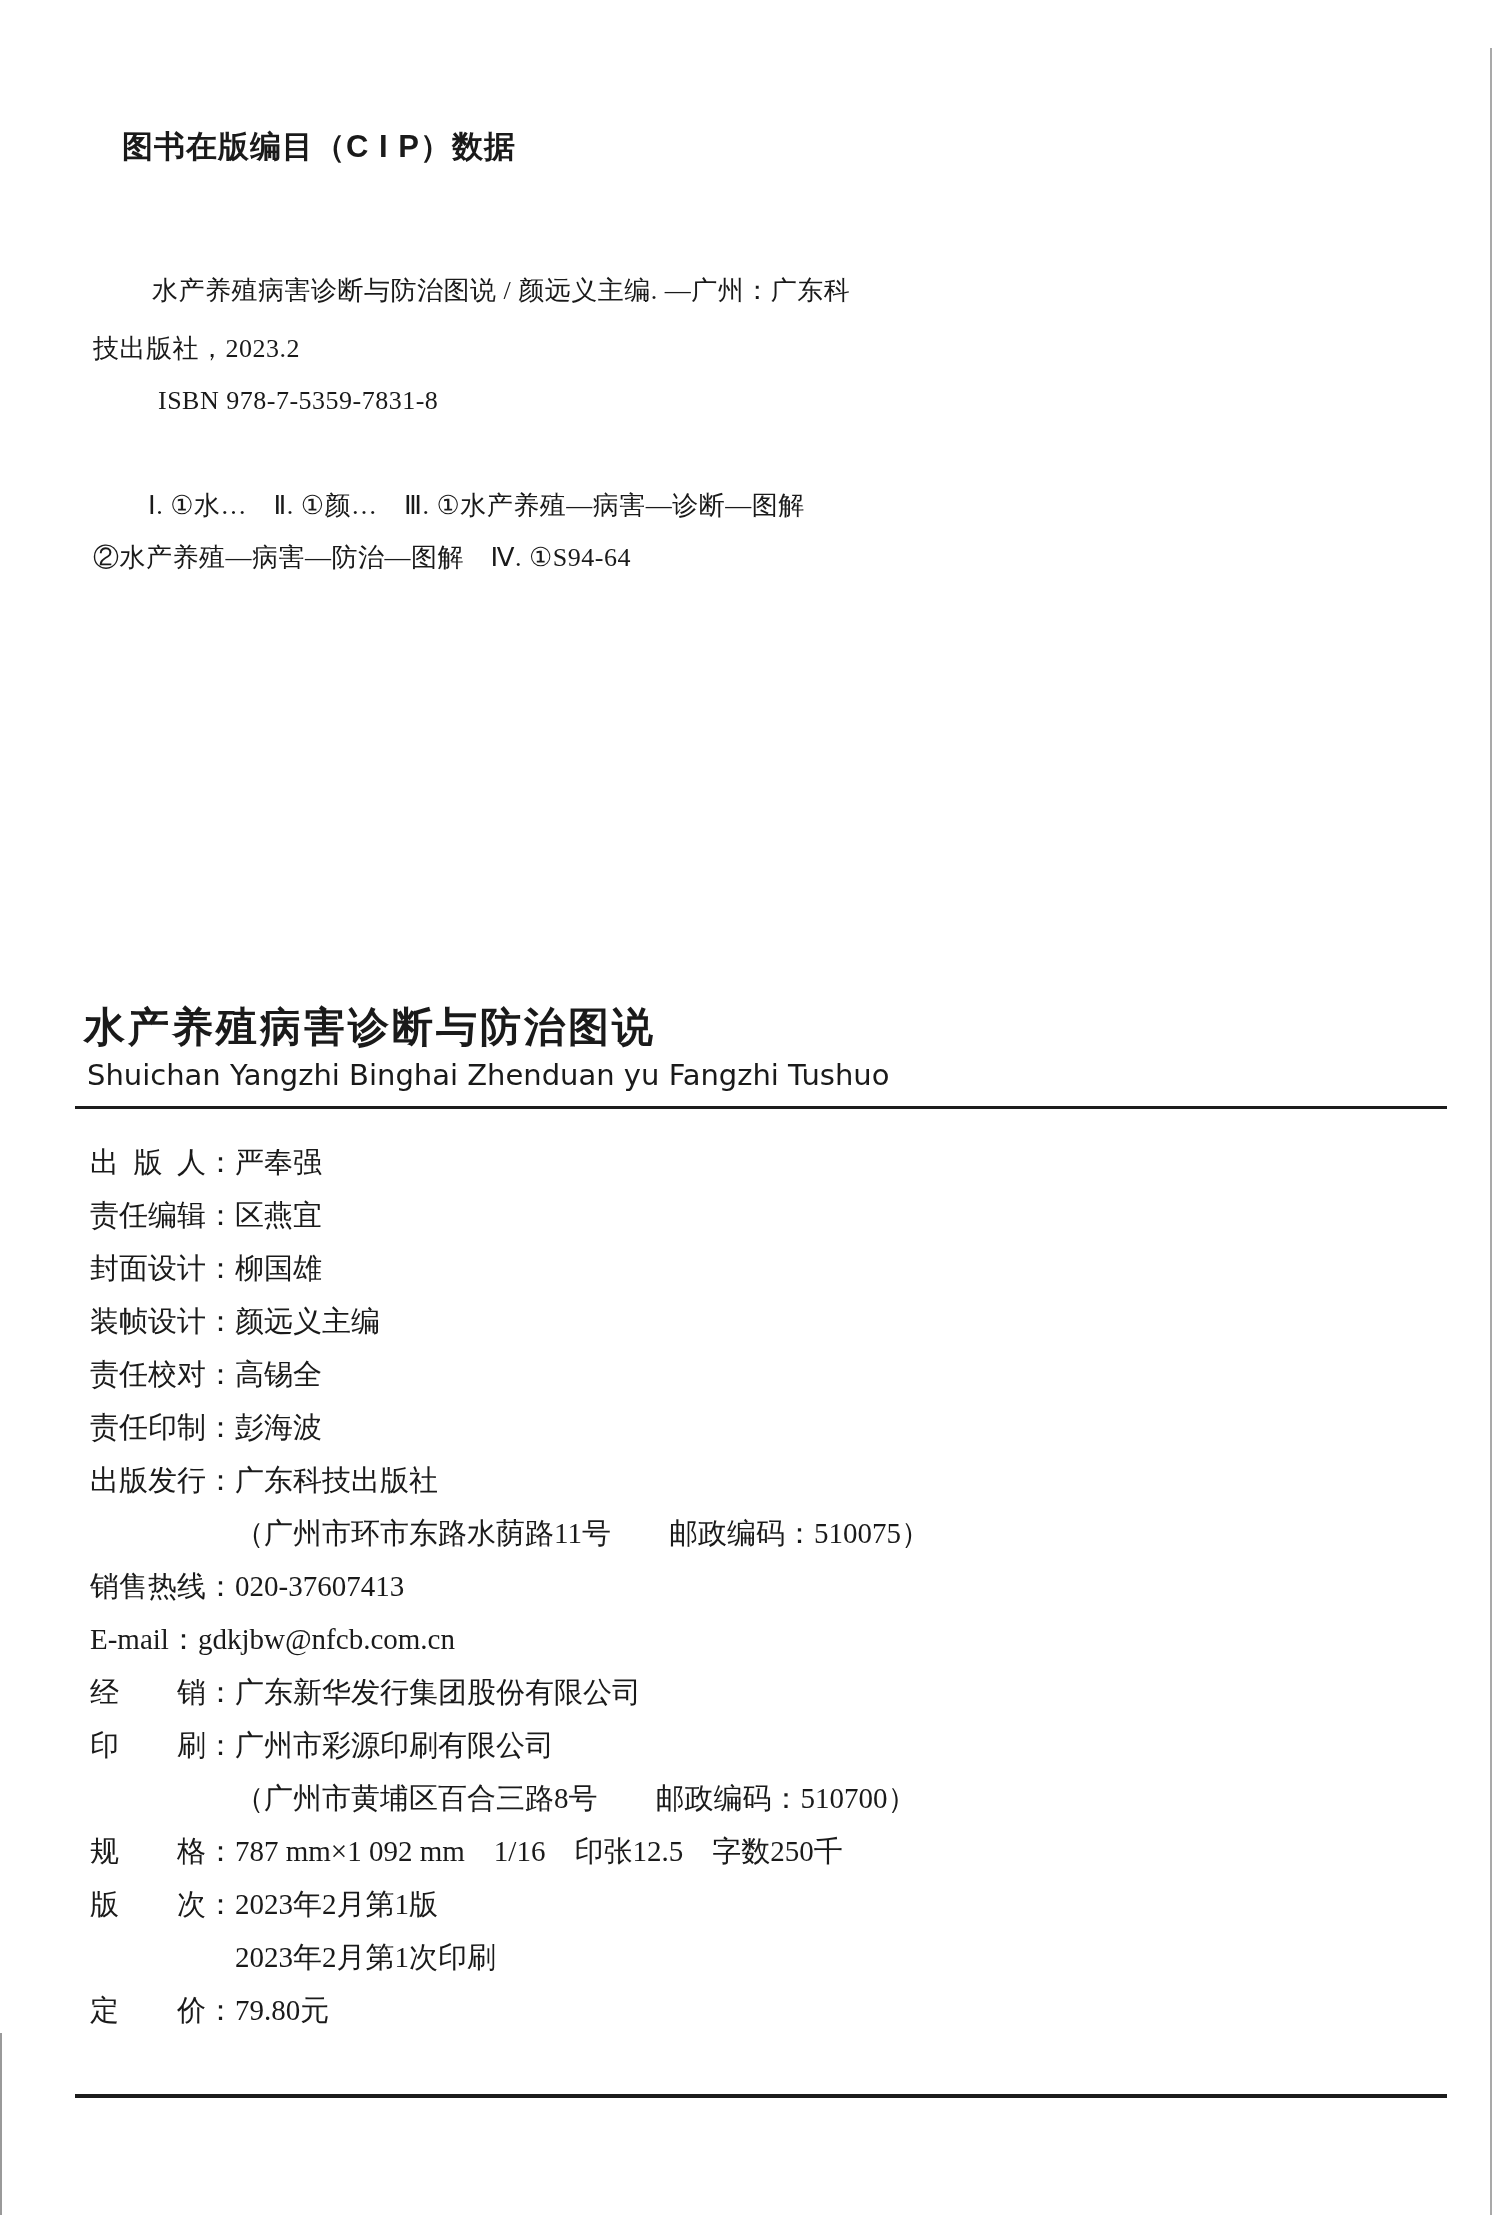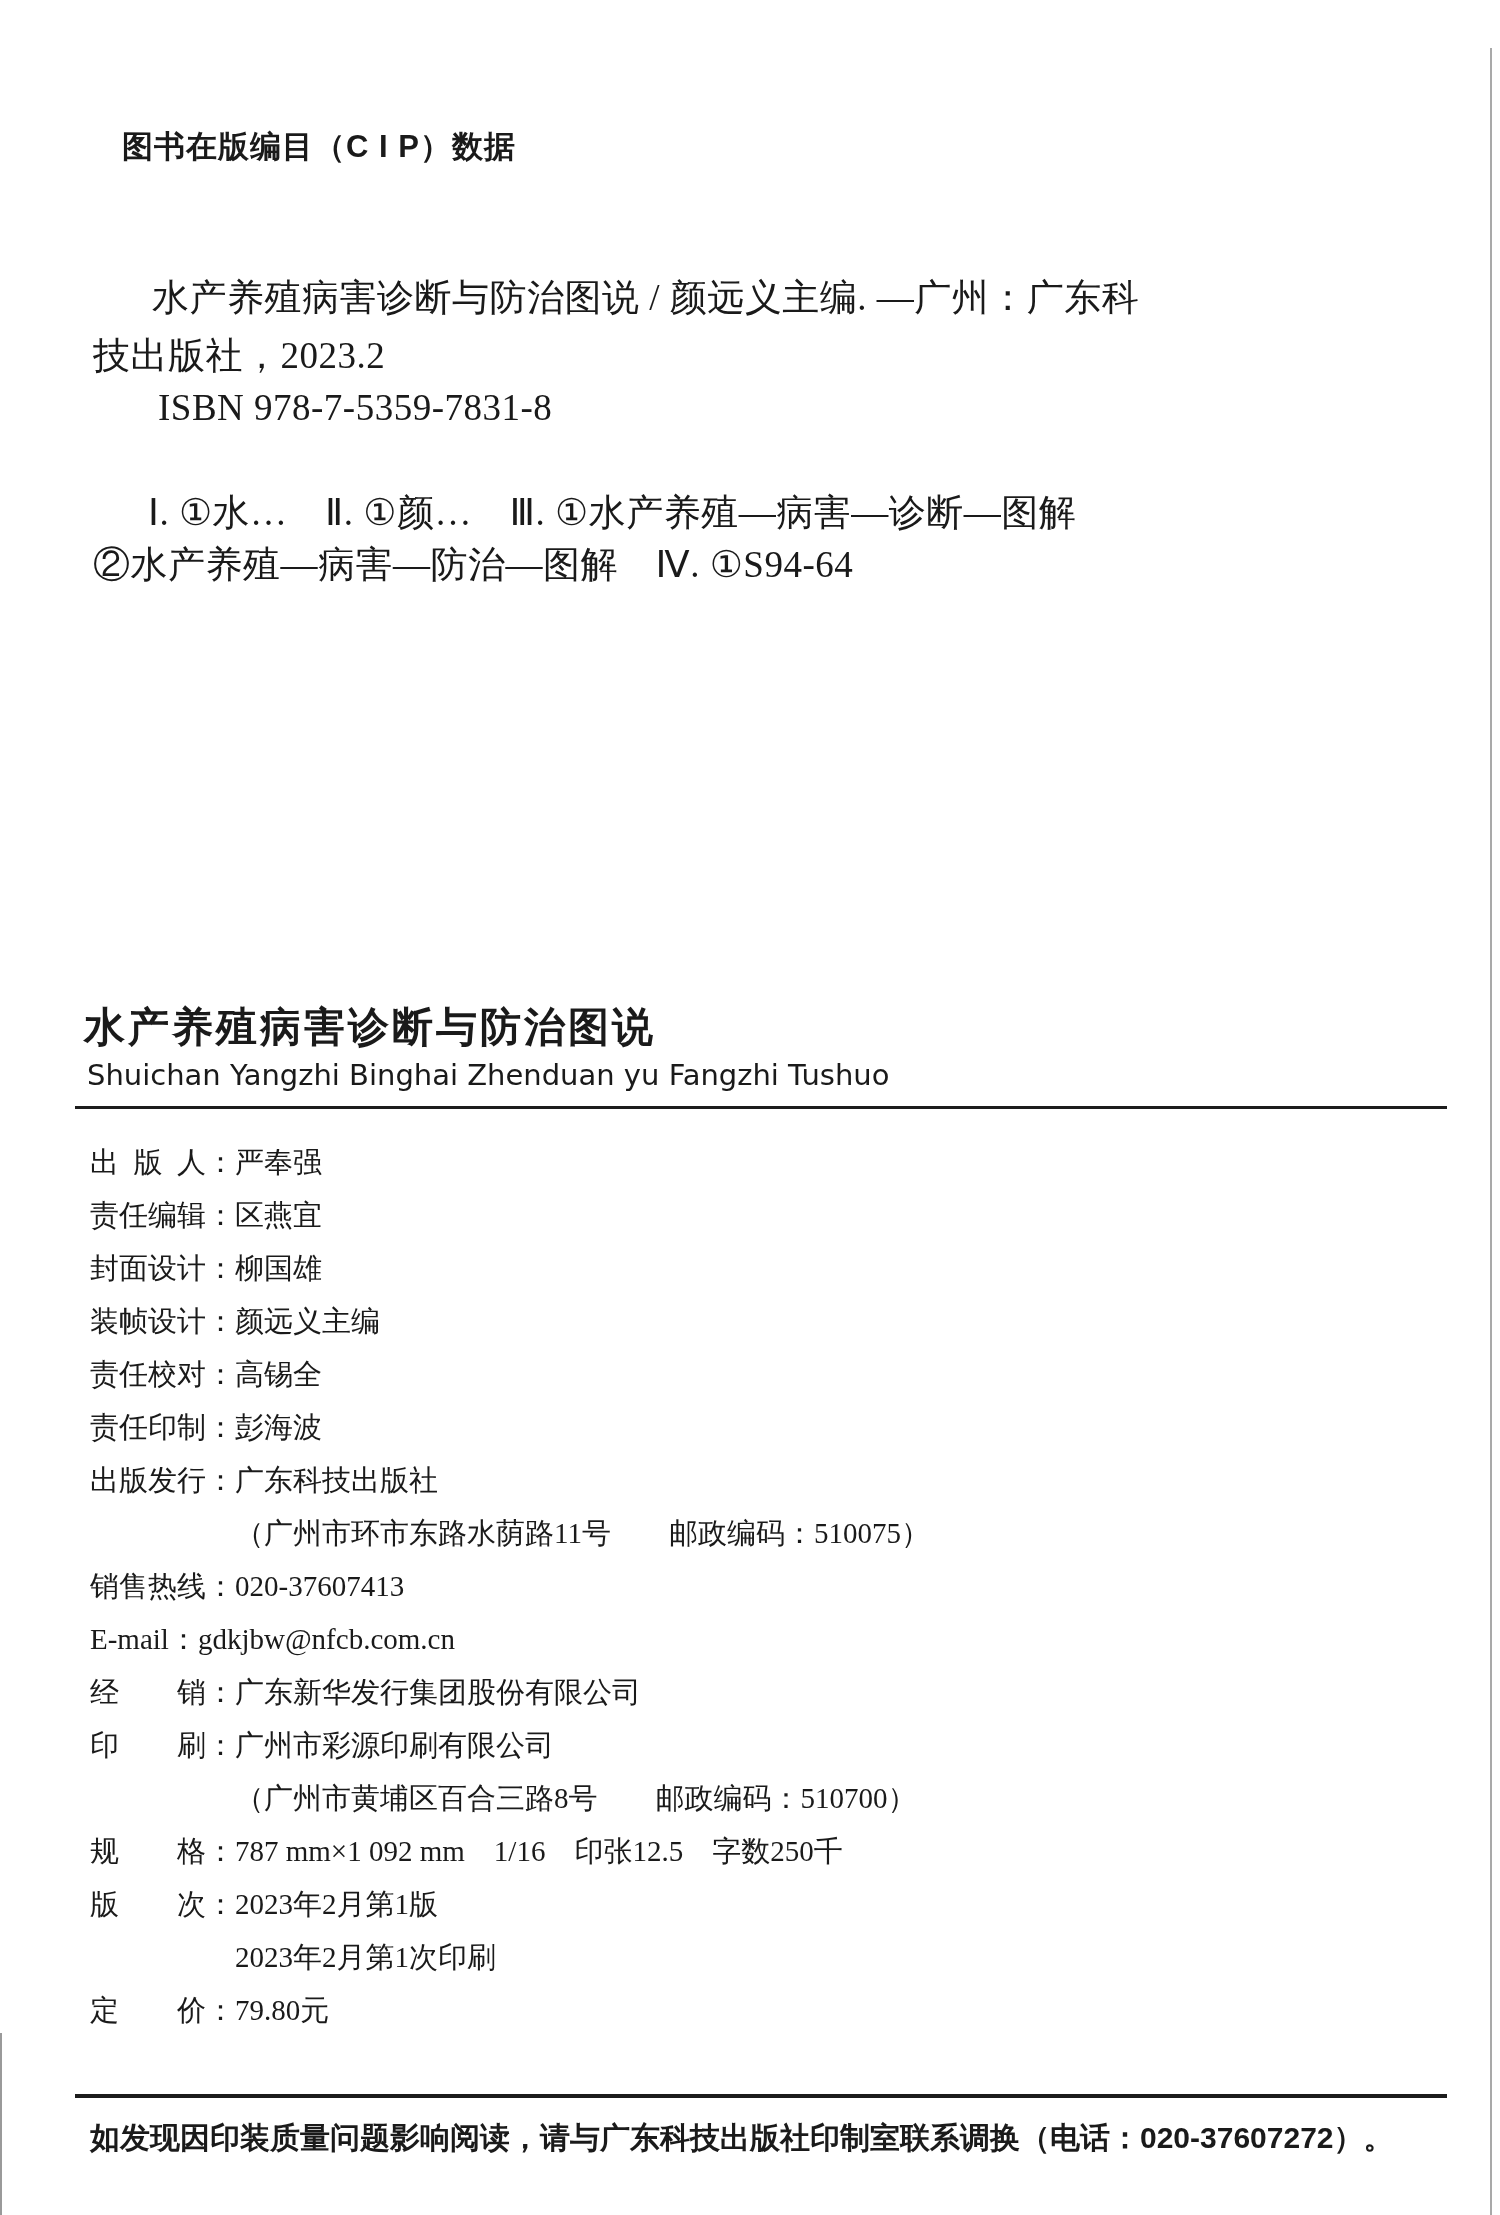--- a/index.html
+++ b/index.html
@@ -16,21 +16,21 @@
   
   .edge-right{position:absolute;top:0;right:8px;width:2px;height:100%;background:#a9a9a9;}
   .edge-bottom{position:absolute;left:0;bottom:7px;width:100%;height:2px;background:#9a9a9a;}
   .edge-left{position:absolute;left:0;top:1985px;width:2px;height:230px;background:#9a9a9a;}
 
   .cip-heading{
     position:absolute;top:78px;left:122px;
     font-family:"Liberation Sans", sans-serif;
     font-weight:bold;font-size:31px;letter-spacing:1px;white-space:nowrap;
   }
-  .cip-line{position:absolute;font-size:37px;white-space:nowrap;letter-spacing:0.5px;}
+  .cip-line{position:absolute;font-size:26px;white-space:nowrap;letter-spacing:0.5px;}
   .cip-record-1{top:225px;left:152px;}
   .cip-record-2{top:283px;left:93px;}
   .cip-isbn{top:338px;left:158px;}
   .cip-class-1{top:440px;left:148px;font-family:Liberation Serif, serif;}
   .cip-class-2{top:492px;left:93px;}
   .cip-registry{top:596px;left:133px;}
 
   .book-title{
     position:absolute;top:952px;left:84px;
     font-family:"Liberation Sans", sans-serif;
@@ -200,15 +200,14 @@
     <div class="c-row">
       <span class="c-label">
           <span>定</span>
           <span>价</span>
         </span><span class="c-colon">：</span><span class="c-value">79.80元</span>
     </div>
 
   </div>
 
   <div class="rule-2"></div>
-  <div class="footer-note">如发现因印装质量问题影响阅读，请与广东科技出版社印制室联系调换（电话：020-37607272）。</div>
 
 </div>
 
 </body></html>

